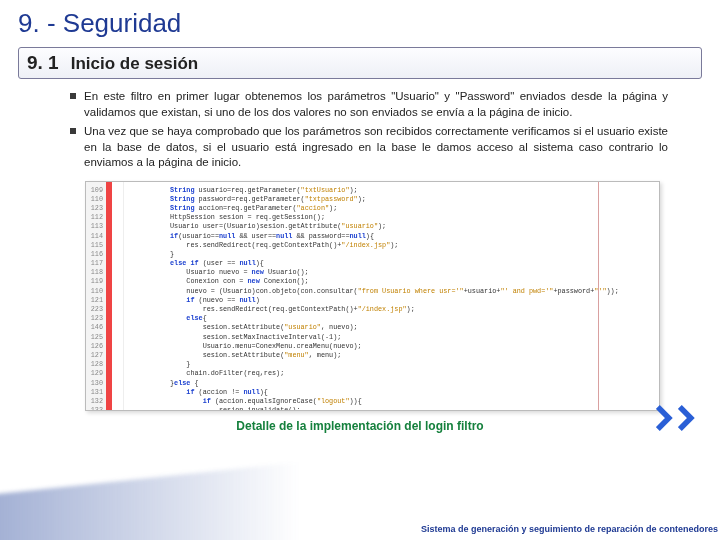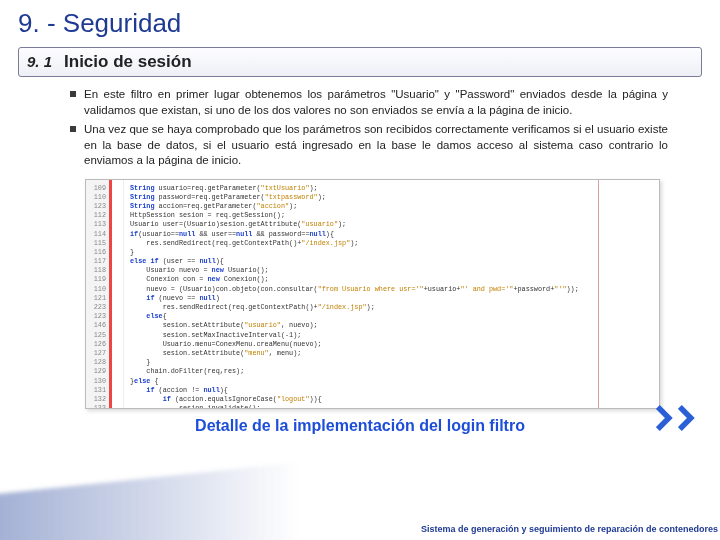--- a/index.html
+++ b/index.html
@@ -23,22 +23,21 @@
     border-radius: 3px;
     background: linear-gradient(to bottom, #fdfdff, #eef0f6);
     padding: 4px 8px;
     display: flex;
     align-items: baseline;
     gap: 12px;
   }
   .section-num {
     font-weight: bold;
     color: #222;
-    font-size: 15px;
-    font-style: italic;
+    font-size: 19px;
   }
   .section-label {
     font-weight: bold;
     font-size: 17px;
     color: #222;
   }
   .bullets {
     margin: 6px 52px 10px 70px;
     list-style: none;
   }
@@ -68,21 +67,21 @@
     height: 230px;
     position: relative;
     display: flex;
     font-family: "Courier New", monospace;
     font-size: 6.8px;
     line-height: 1.35;
     overflow: hidden;
   }
   .gutter {
     background: #f4f4f4;
-    border-right: 3px solid #ef4444;
+    border-right: 6px solid #ef4444;
     padding: 4px 3px;
     color: #888;
     text-align: right;
     width: 26px;
   }
   .gutter div { height: 9.2px; }
   .fold-col {
     width: 12px;
     background: #fff;
     border-right: 1px solid #eee;
@@ -91,39 +90,40 @@
     font-size: 6px;
     text-align: center;
   }
   .fold-col div { height: 9.2px; }
   .code-area {
     flex: 1;
     padding: 4px 6px;
     color: #333;
     white-space: pre;
     position: relative;
+    margin-left: 40px;
   }
   .code-area::before {
     content: "";
     position: absolute;
     right: 60px;
     top: 0;
     bottom: 0;
     width: 1px;
     background: #d9a0a0;
   }
   .code-line { height: 9.2px; overflow: hidden; }
   .kw { color: #1a3fcf; font-weight: bold; }
   .str { color: #c08000; }
   .caption {
     text-align: center;
-    font-size: 16px;
+    font-size: 12px;
     font-weight: bold;
     margin-top: 8px;
-    color: #1d4ed8;
+    color: #15803d;
   }
   .footer {
     position: absolute;
     bottom: 6px;
     right: 2px;
     font-size: 9px;
     font-weight: bold;
     color: #1f3a93;
   }
   .chevrons {

